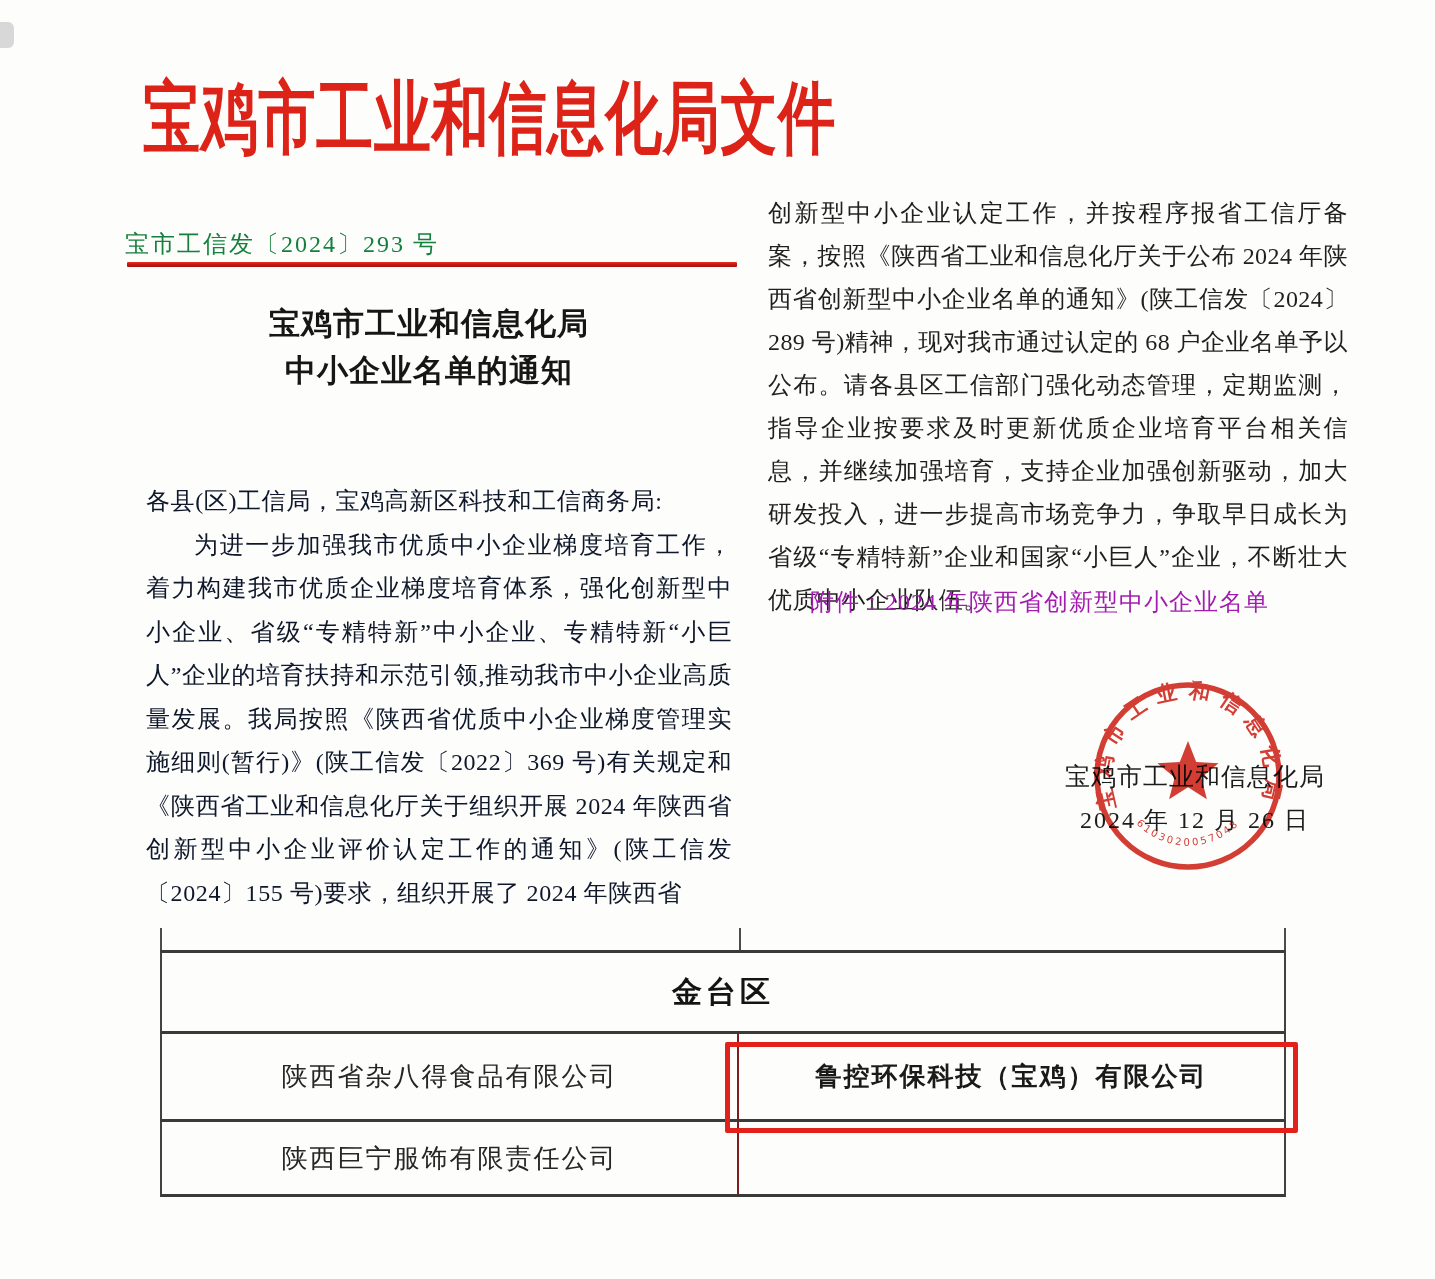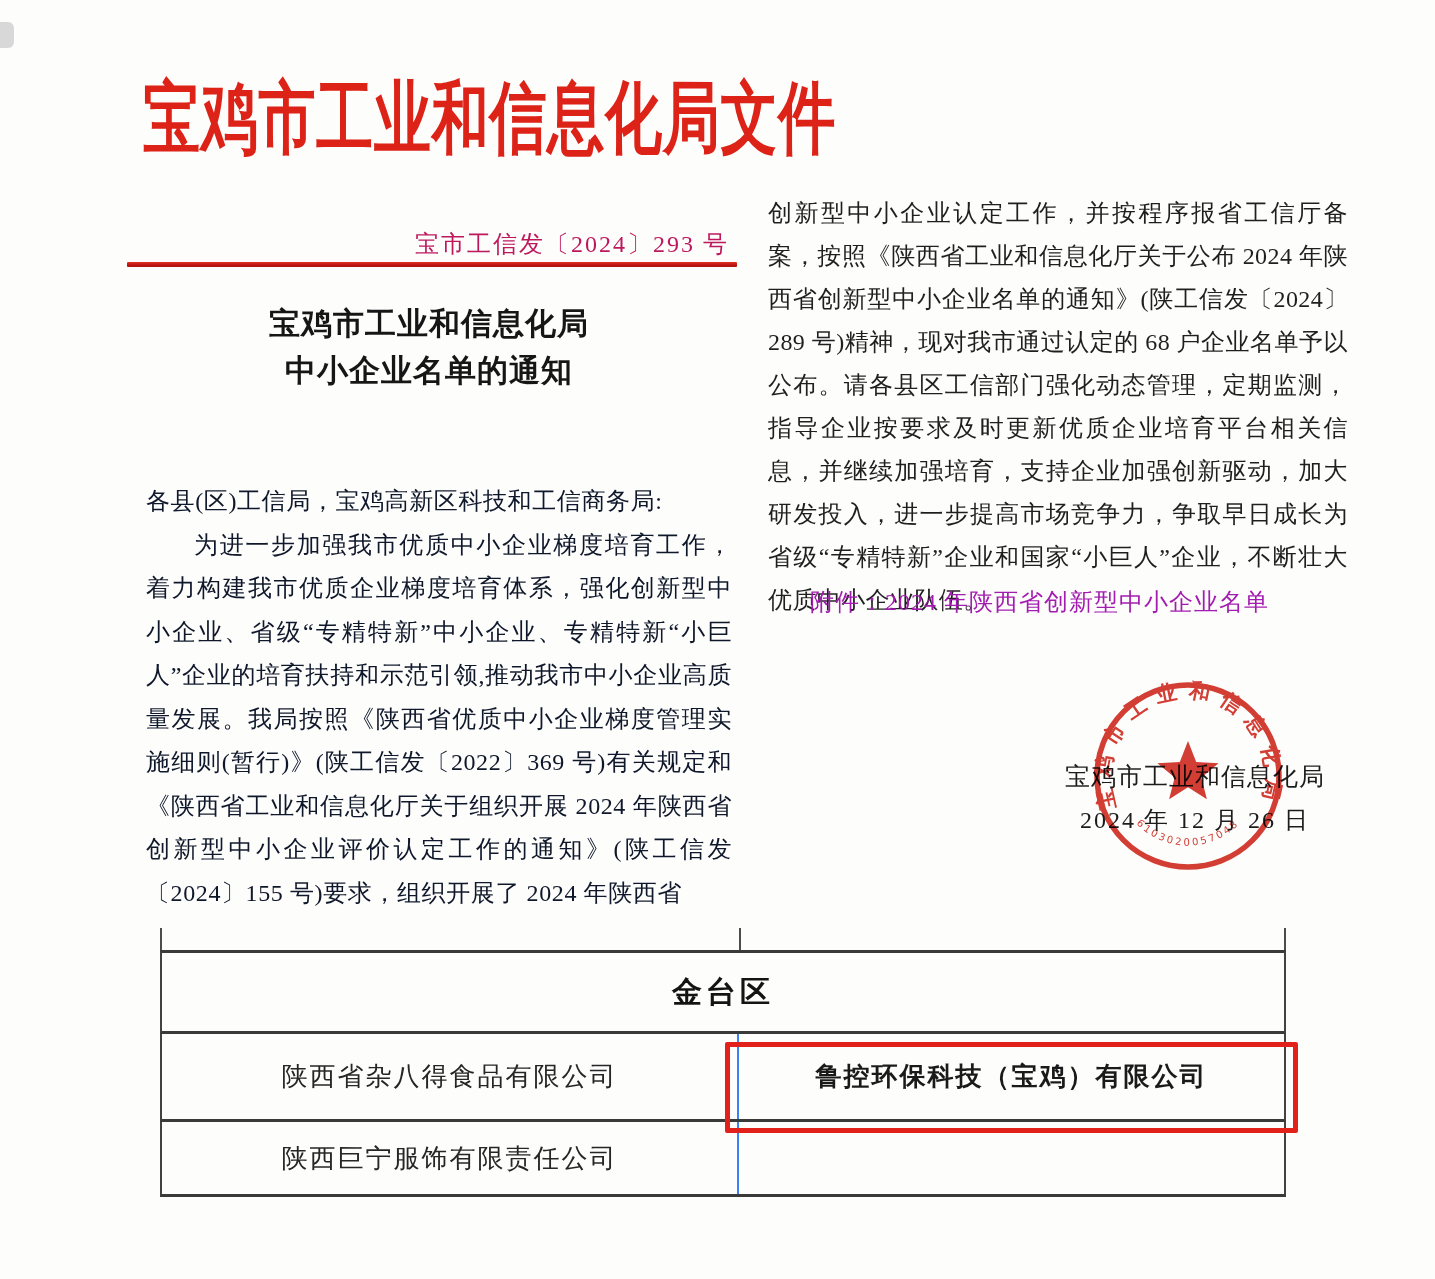--- a/index.html
+++ b/index.html
@@ -22,24 +22,24 @@
     font-weight: 900;
     color: #dd2318;
     white-space: nowrap;
     transform: scaleX(0.75) scaleY(1.04);
     transform-origin: left top;
     letter-spacing: 1px;
   }
   .doc-number {
     position: absolute;
     left: 125px; top: 228px; width: 604px;
-    text-align: right;
+    text-align: left;
     font-size: 24px;
     letter-spacing: 2px;
-    color: #be185d;
+    color: #15803d;
   }
   .red-rule {
     position: absolute;
     left: 127px; top: 262px; width: 610px; height: 5px;
     background: linear-gradient(180deg, #e23126 0%, #c01711 55%, #a81410 100%);
     border-radius: 1px;
   }
   
   .doc-title {
     position: absolute;
@@ -132,21 +132,21 @@
   .data-row {
     display: flex;
     border-left: 2px solid #424242;
     border-right: 2px solid #424242;
     border-bottom: 3px solid #3a3a3a;
   }
   .data-row .cell {
     display: flex; align-items: center; justify-content: center;
     font-size: 26px; letter-spacing: 2px; color: #262626;
   }
-  .data-row .cell-l { width: 577px; border-right: 2px solid #3b82f6; }
+  .data-row .cell-l { width: 577px; border-right: 2px solid #7f1d1d; }
   .data-row .cell-r { flex: 1; }
   .row-1 { height: 88px; }
   .row-2 { height: 75px; }
   .row-1 .cell-r { font-weight: 700; color: #1a1a1a; }
   .highlight-box {
     position: absolute;
     left: 565px; top: 114px;
     width: 573px; height: 91px;
     border: 5px solid #e2211b;
     border-radius: 2px;

